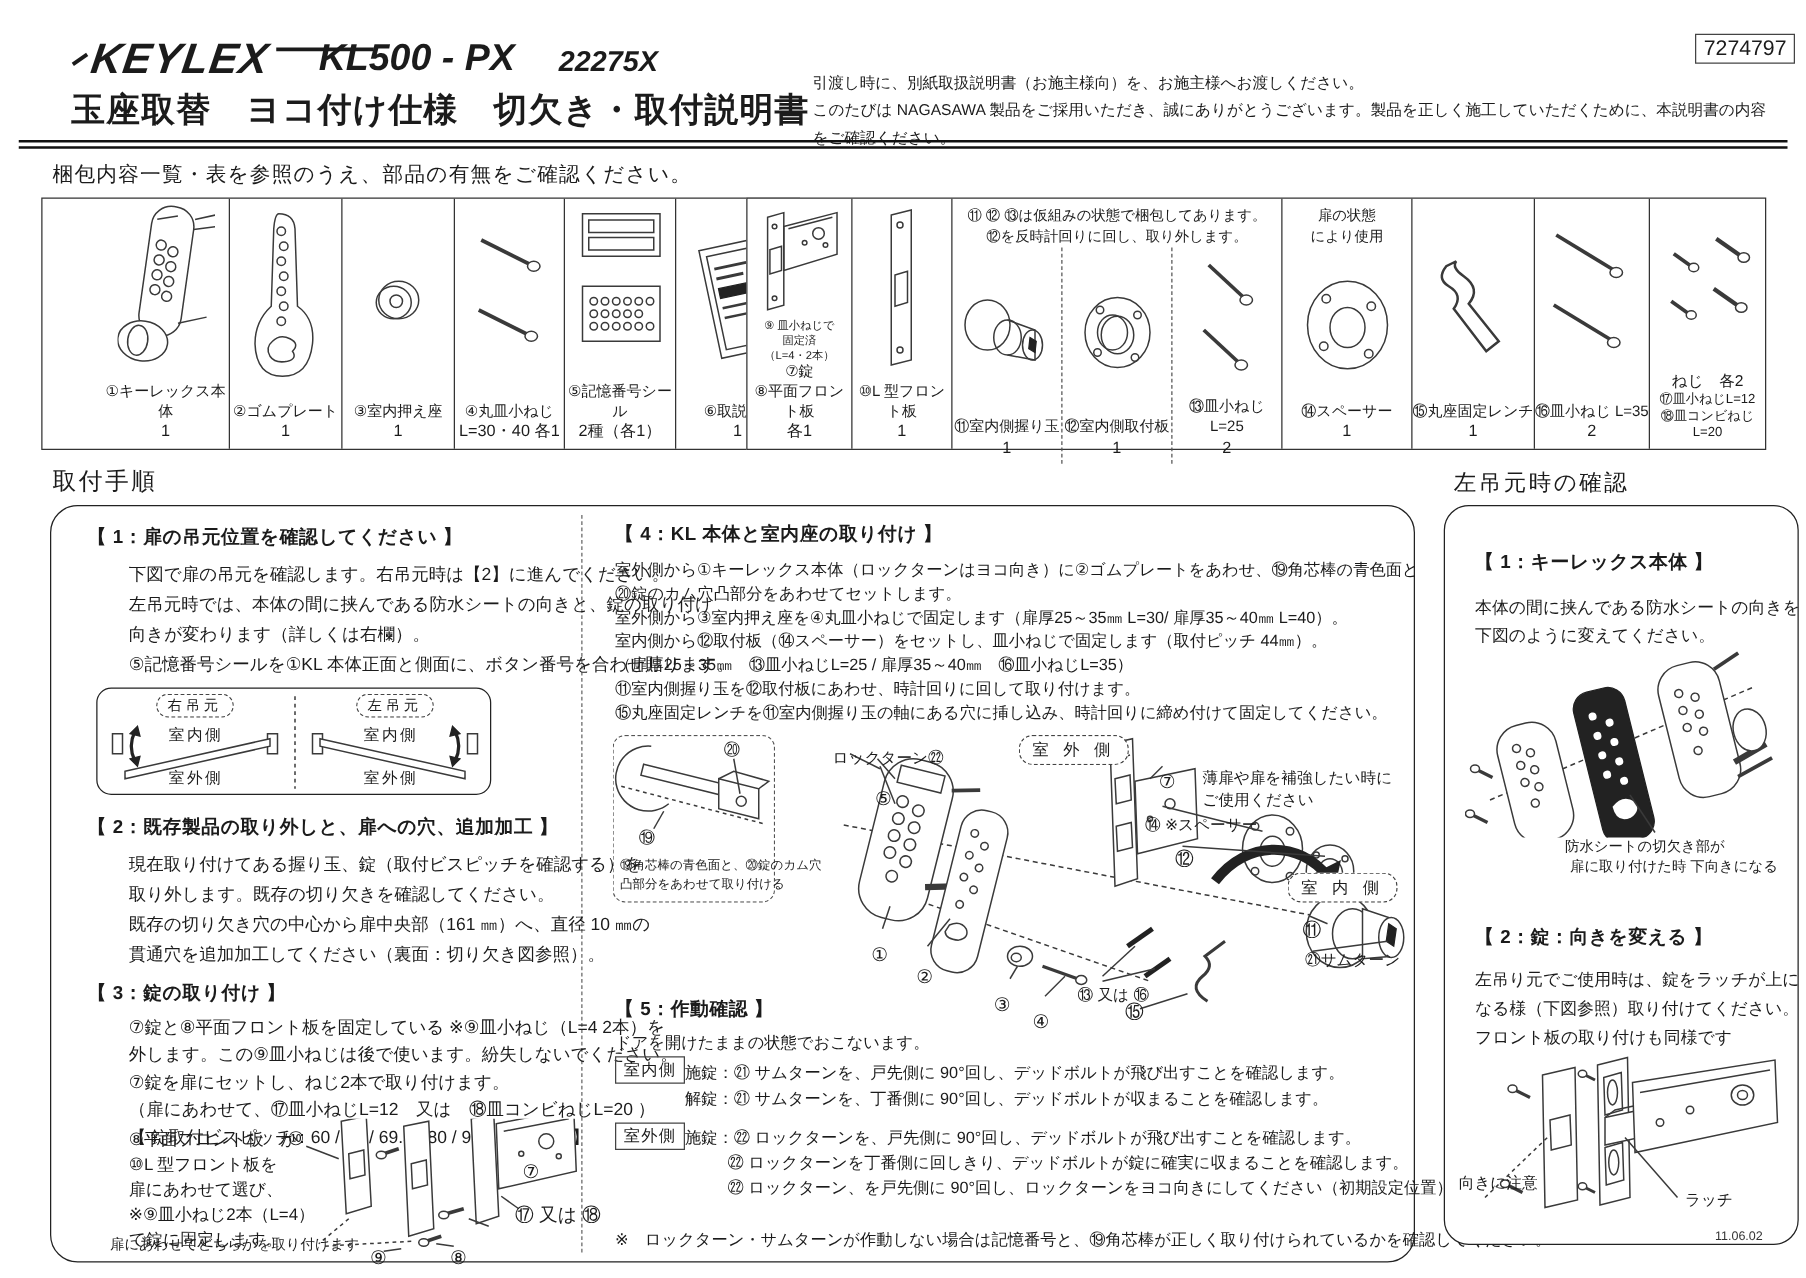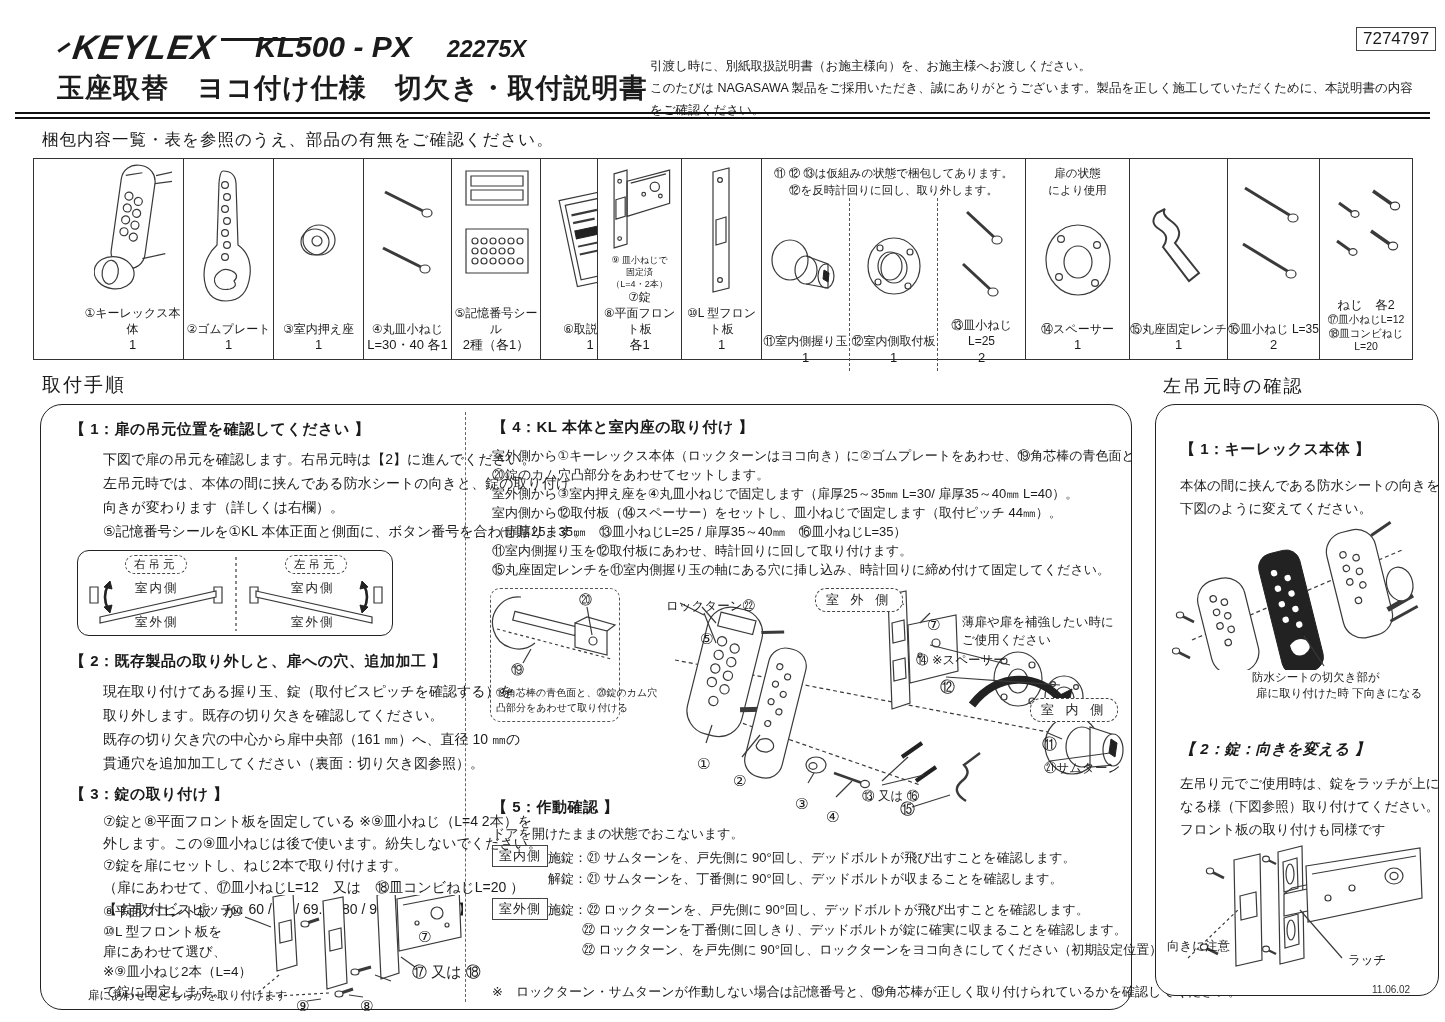--- a/index.html
+++ b/index.html
@@ -676,21 +676,21 @@
       <line class="sk" x1="210" y1="20" x2="232" y2="12" style="stroke-width:3;"></line>
       <line class="sk" x1="208" y1="96" x2="236" y2="88" style="stroke-width:5;"></line>
       <line class="sk" x1="208" y1="108" x2="238" y2="100" style="stroke-width:3;"></line>
       <ellipse class="skf" cx="226" cy="74" rx="13" ry="17"></ellipse>
     </g>
     <line class="sk" x1="132" y1="116" x2="152" y2="146"></line>
   </svg>
   <div class="abs dlabel-s" style="left:1252px;top:670px;">防水シートの切欠き部が</div>
   <div class="abs dlabel-s" style="left:1256px;top:686px;">扉に取り付けた時 下向きになる</div>
 
-  <div class="abs stephead" style="left:1180px;top:740px;font-style:italic;">【 2：錠：向きを変える 】</div>
+  <div class="abs stephead" style="left:1180px;top:740px;">【 2：錠：向きを変える 】</div>
   <div class="abs" style="left:1180px;top:772px;">
     <div class="rbox-line">左吊り元でご使用時は、錠をラッチが上に</div>
     <div class="rbox-line">なる様（下図参照）取り付けてください。</div>
     <div class="rbox-line">フロント板の取り付けも同様です</div>
   </div>
 
   <svg class="abs" style="left:1172px;top:840px;" width="258" height="140" viewBox="0 0 258 140">
 
     <path class="skf" d="M62,20 L88,14 L90,120 L64,126 Z"></path>
     <path class="sk" d="M68,56 L84,52 L85,76 L69,80 Z"></path>

